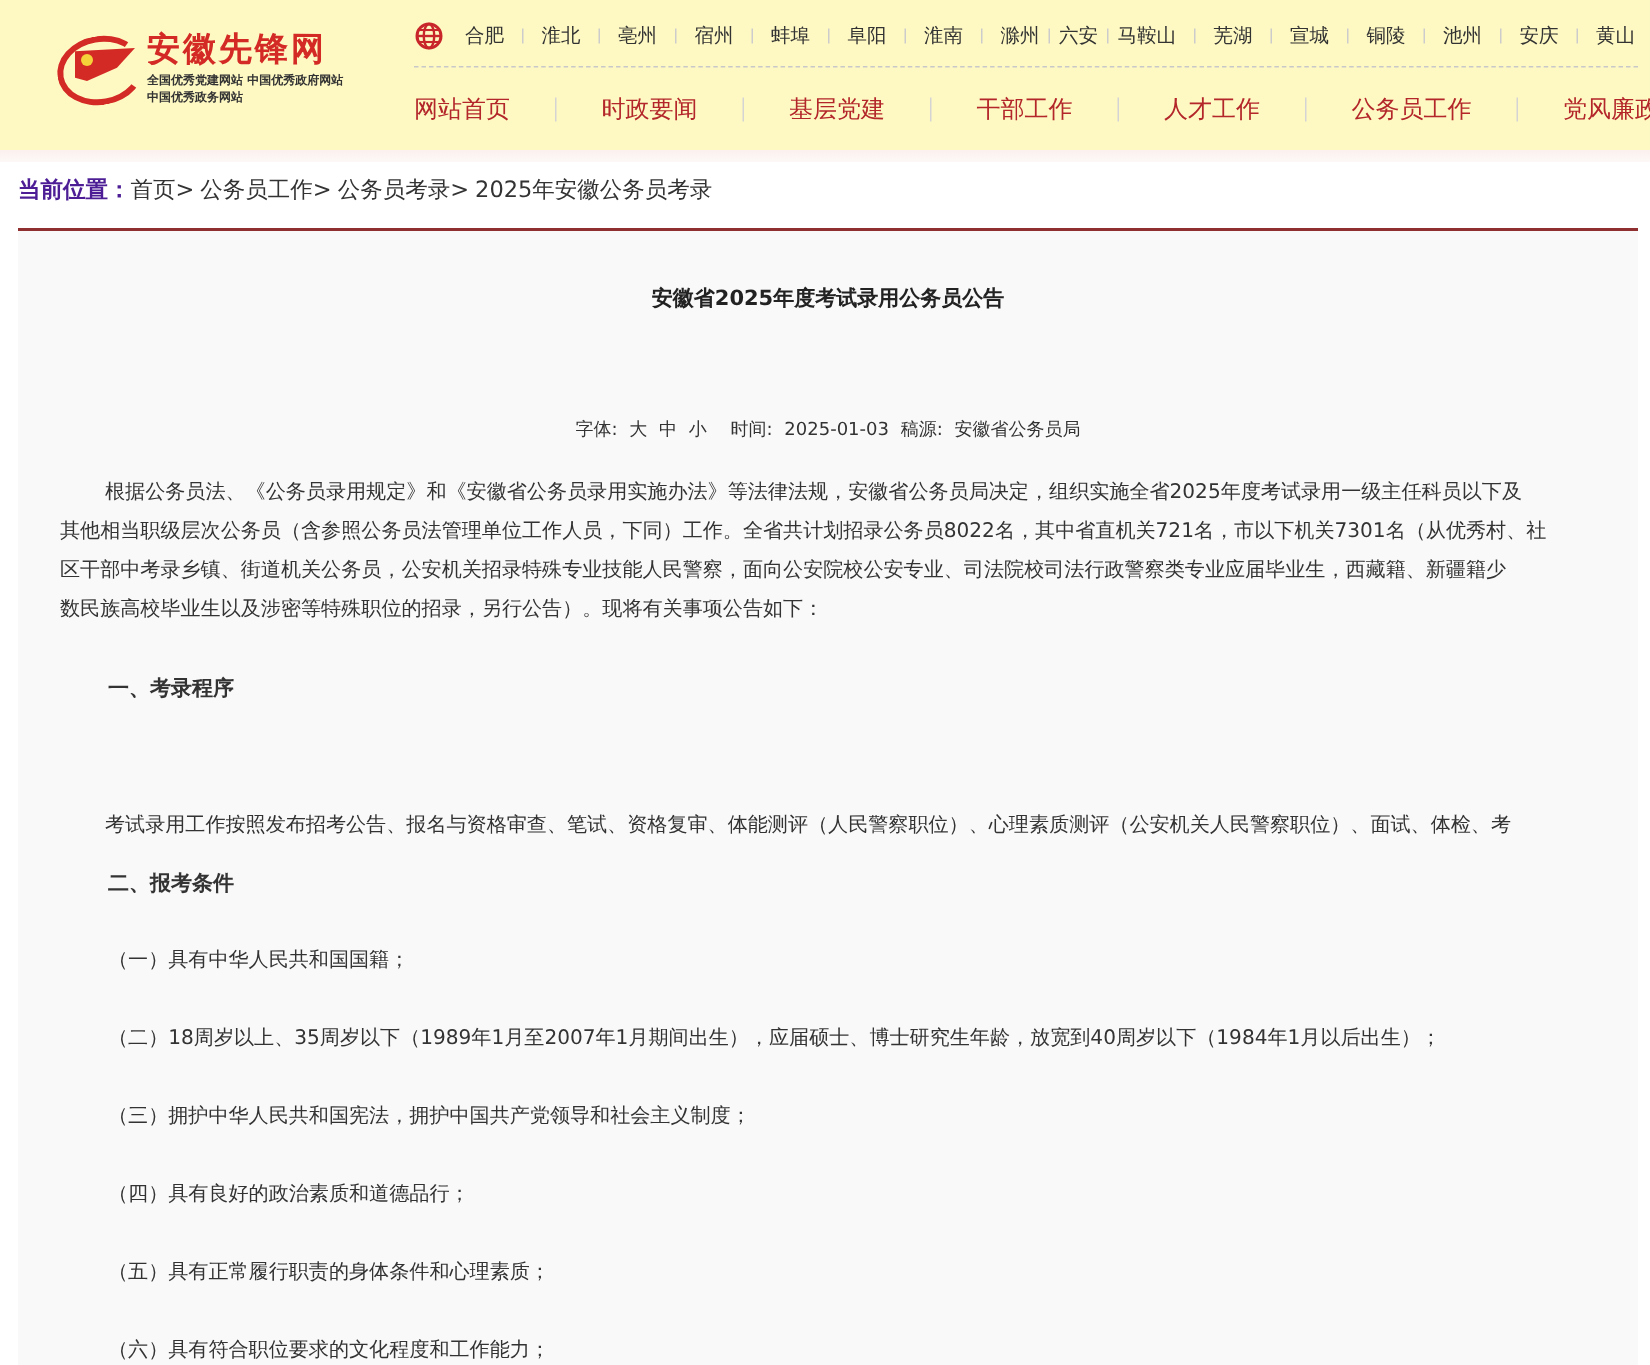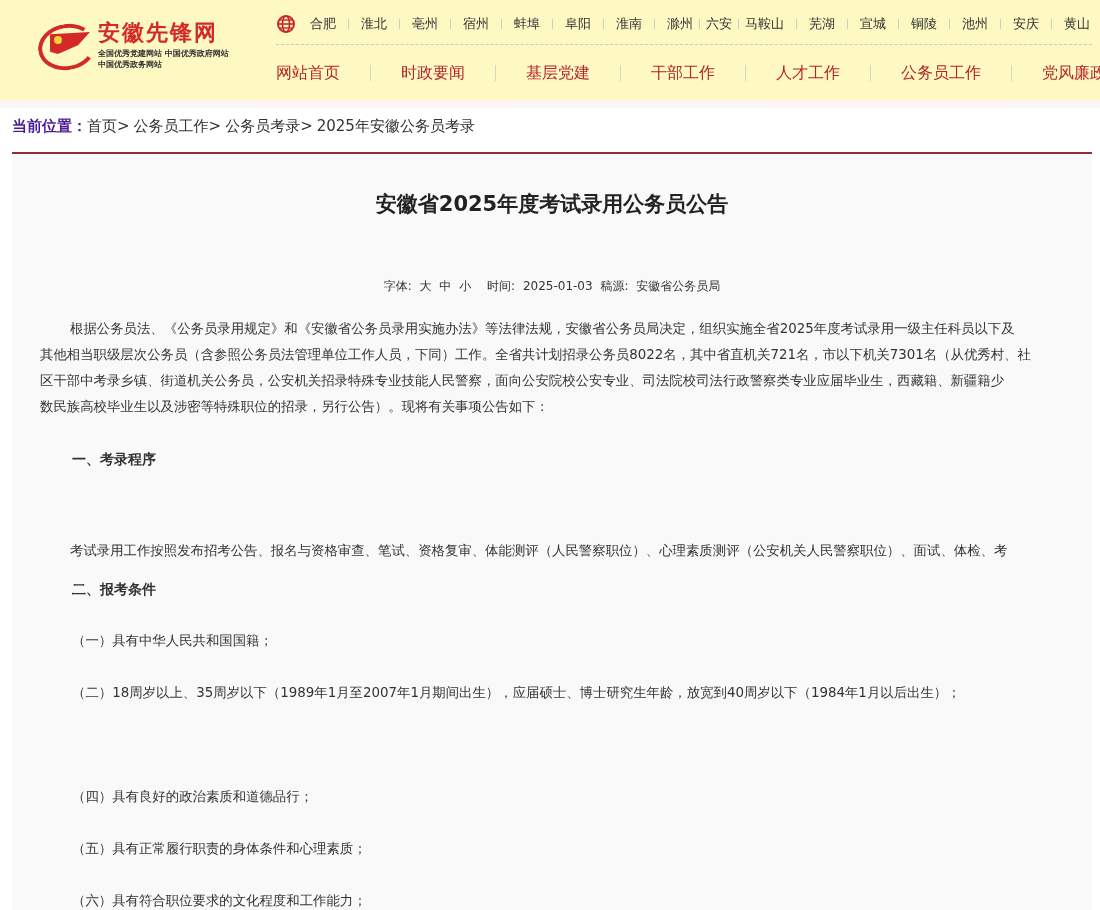--- a/index.html
+++ b/index.html
@@ -30,21 +30,21 @@
   
   .breadcrumb { position: absolute; left: 12px; top: 114px; height: 24px; font-size: 15px; display: flex; align-items: center; white-space: nowrap; color: #333; }
   .bc-label { font-weight: bold; color: #4c1d95; }
   .bc-link { color: #333; text-decoration: none; }
   .bc-gt { color: #333; margin-right: 4px; }
 
   .red-rule { position: absolute; left: 12px; top: 152px; width: 1080px; height: 2px; background: #8f2f2f; }
 
   
   .content { position: absolute; left: 12px; top: 154px; width: 1080px; height: 756px; background: #f9f9f9; }
-  .article-title { position: absolute; left: 0; top: 36px; width: 1080px; text-align: center; font-size: 21px; font-weight: bold; color: #222; }
+  .article-title { position: absolute; left: 0; top: 36px; width: 1080px; text-align: center; font-size: 14px; font-weight: bold; color: #222; }
   .meta { position: absolute; left: 0; top: 124px; width: 1080px; text-align: center; font-size: 12px; color: #333; white-space: nowrap; }
   .meta span { margin: 0 2px; }
   .font-size-btn { cursor: pointer; color: #333; }
 
   .body-text { position: absolute; left: 58px; width: 990px; font-size: 13.4px; line-height: 26px; color: #333; }
   .section-head { font-weight: bold; font-size: 14px; color: #333; }
 </style>
 </head>
 <body>
 
@@ -157,16 +157,17 @@
   <div class="body-text section-head" style="top:292px; left:60px;">一、考录程序</div>
 
   <div class="body-text" style="top:344px; left:58px; width:1010px;">
     <div style="white-space:nowrap;margin-top:40px;">考试录用工作按照发布招考公告、报名与资格审查、笔试、资格复审、体能测评（人民警察职位）、心理素质测评（公安机关人民警察职位）、面试、体检、考</div>
   </div>
 
   <div class="body-text section-head" style="top:422px; left:60px;">二、报考条件</div>
 
   <div class="body-text" style="top:474px; left:60px;">（一）具有中华人民共和国国籍；</div>
   <div class="body-text" style="top:526px; left:60px; white-space:nowrap;">（二）18周岁以上、35周岁以下（1989年1月至2007年1月期间出生），应届硕士、博士研究生年龄，放宽到40周岁以下（1984年1月以后出生）；</div>
+  <div class="body-text" style="top:578px; left:60px;">（三）拥护中华人民共和国宪法，拥护中国共产党领导和社会主义制度；</div>
   <div class="body-text" style="top:630px; left:60px;">（四）具有良好的政治素质和道德品行；</div>
   <div class="body-text" style="top:682px; left:60px;">（五）具有正常履行职责的身体条件和心理素质；</div>
   <div class="body-text" style="top:734px; left:60px;">（六）具有符合职位要求的文化程度和工作能力；</div>
 </div>
 
 </body></html>

